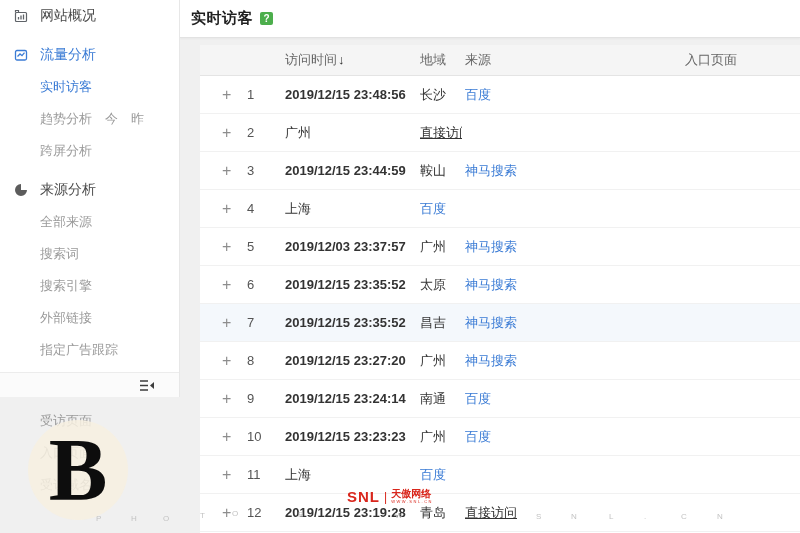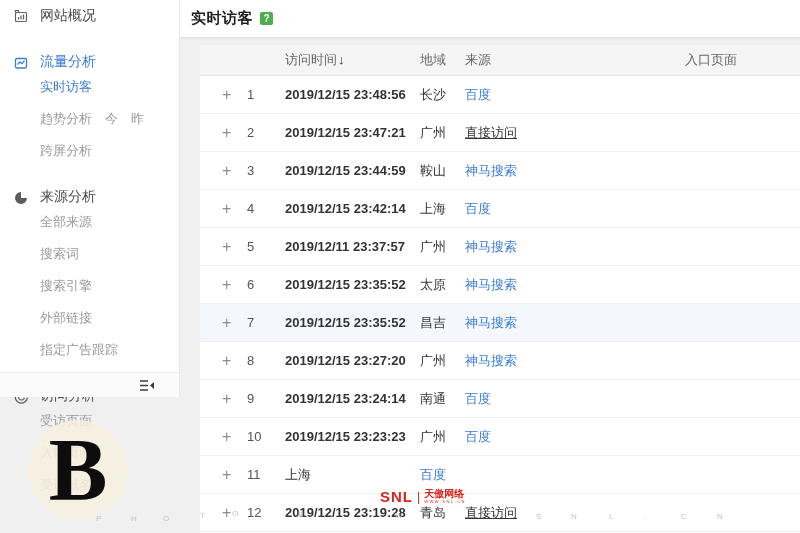--- a/index.html
+++ b/index.html
@@ -4,21 +4,21 @@
 <style>
   * { margin:0; padding:0; box-sizing:border-box; }
   html,body { width:800px; height:533px; overflow:hidden; }
   body { font-family:"Liberation Sans","DejaVu Sans",sans-serif; font-size:13px; color:#333; background:#f0f0f0; position:relative; }
 
   
   .sidebar { position:absolute; left:0; top:0; width:180px; height:397px; background:#fff; border-right:1px solid #e7e7e7; z-index:5; }
   .nav { padding-top:0; }
   .nav-item { height:32px; display:flex; align-items:center; cursor:pointer; }
   .nav-section { padding-left:13px; color:#4a4a4a; font-size:14px; }
-  .nav-section.section-gap { margin-top:7px;align-items:flex-end; }
+  .nav-section.section-gap { margin-top:7px; }
   .nav-section .nav-icon { width:16px; height:16px; margin-right:11px; display:inline-flex; }
   .nav-sub { padding-left:40px; color:#9b9b9b; font-size:13px; }
   .active-blue { color:#3a7bd5 !important; }
   .nav-extra { margin-left:13px; color:#9b9b9b; }
   .sidebar-footer { position:absolute; left:0; bottom:0; width:179px; height:25px; background:#fbfbfb; border-top:1px solid #ececec; }
   .collapse-btn { position:absolute; left:138px; top:5px; width:18px; height:15px; cursor:pointer; }
 
   
   .titlebar { position:absolute; left:180px; top:0; right:0; height:38px; background:#fff; border-bottom:1px solid #e2e2e2; box-shadow:0 1px 2px rgba(0,0,0,0.04); display:flex; align-items:center; padding-left:11px; z-index:2; }
   .page-title { font-size:15px; font-weight:bold; color:#1f1f1f; letter-spacing:0.5px; }
@@ -38,21 +38,21 @@
   .plus { color:#8d8d8d; font-size:16px; line-height:16px; cursor:pointer; }
   .c-idx { color:#555; }
   .c-time { color:#333;font-weight:bold; }
   .c-region { color:#333; }
   .c-source { color:#3a7bd5; cursor:pointer; }
   .c-source.plain { color:#333; cursor:default;text-decoration:underline; }
 
   
   .avatar-b { position:absolute; left:28px; top:420px; width:100px; height:100px; border-radius:50%; background:rgba(247,240,224,0.85); z-index:40; display:flex; align-items:center; justify-content:center; }
   .avatar-b span { font-family:"Liberation Serif","DejaVu Serif",serif; font-weight:bold; font-size:88px; line-height:88px; color:#0d0d0d; }
-  .snl-logo { position:absolute; left:380px; top:488px; z-index:30; display:flex; align-items:center; color:#d9261c; }
+  .snl-logo { position:absolute; left:347px; top:488px; z-index:30; display:flex; align-items:center; color:#d9261c; }
   .snl-brand { font-size:15px; font-weight:bold; letter-spacing:1px; }
   .snl-div { margin:0 4px; font-size:12px; color:#d9261c; }
   .snl-col { display:flex; flex-direction:column; line-height:1; }
   .snl-name { font-size:10px; font-weight:bold; }
   .snl-sub { font-size:4px; letter-spacing:1.5px; margin-top:1px; }
   .wm-letter { position:absolute; font-size:8px; color:#c3c3c3; z-index:25; }
 </style>
 </head>
 <body>
 
@@ -166,45 +166,43 @@
       <span class="cell c-exp"><span class="plus">+</span></span>
       <span class="cell c-idx">1</span>
       <span class="cell c-time">2019/12/15 23:48:56</span>
       <span class="cell c-region">长沙</span>
       <span class="cell c-source">百度</span>
       <span class="cell c-entry"></span>
     </div>
     <div class="tgrid trow">
       <span class="cell c-exp"><span class="plus">+</span></span>
       <span class="cell c-idx">2</span>
-      <span class="cell c-time">2019/12/15 23:47:21</span>
       <span class="cell c-region">广州</span>
       <span class="cell c-source plain">直接访问</span>
       <span class="cell c-entry"></span>
     </div>
     <div class="tgrid trow">
       <span class="cell c-exp"><span class="plus">+</span></span>
       <span class="cell c-idx">3</span>
       <span class="cell c-time">2019/12/15 23:44:59</span>
       <span class="cell c-region">鞍山</span>
       <span class="cell c-source">神马搜索</span>
       <span class="cell c-entry"></span>
     </div>
     <div class="tgrid trow">
       <span class="cell c-exp"><span class="plus">+</span></span>
       <span class="cell c-idx">4</span>
-      <span class="cell c-time">2019/12/15 23:42:14</span>
       <span class="cell c-region">上海</span>
       <span class="cell c-source">百度</span>
       <span class="cell c-entry"></span>
     </div>
     <div class="tgrid trow">
       <span class="cell c-exp"><span class="plus">+</span></span>
       <span class="cell c-idx">5</span>
-      <span class="cell c-time">2019/12/11 23:37:57</span>
+      <span class="cell c-time">2019/12/03 23:37:57</span>
       <span class="cell c-region">广州</span>
       <span class="cell c-source">神马搜索</span>
       <span class="cell c-entry"></span>
     </div>
     <div class="tgrid trow">
       <span class="cell c-exp"><span class="plus">+</span></span>
       <span class="cell c-idx">6</span>
       <span class="cell c-time">2019/12/15 23:35:52</span>
       <span class="cell c-region">太原</span>
       <span class="cell c-source">神马搜索</span>

